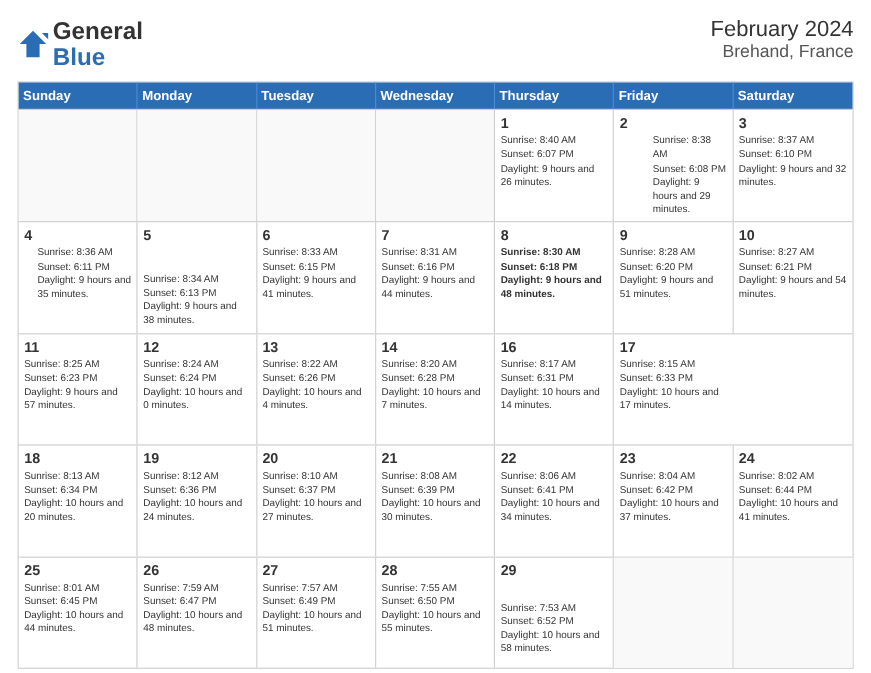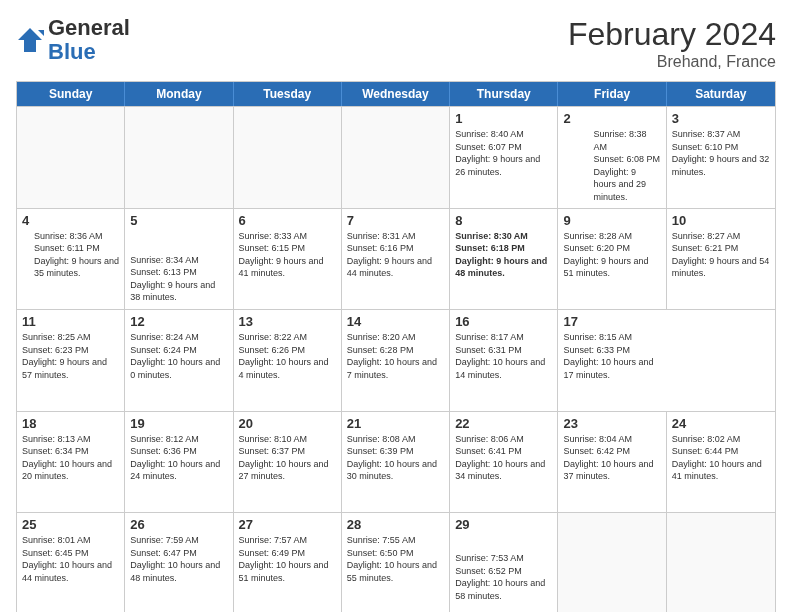--- a/index.html
+++ b/index.html
@@ -36,40 +36,39 @@
     .logo-general { color: #333; }
     .logo-blue { color: #2a6db5; }
     .logo-icon {
       width: 28px;
       height: 28px;
     }
     .title-section {
       text-align: right;
     }
     .main-title {
-      font-size: 32px;
+      font-size: 20px;
       font-weight: normal;
       color: #333;
     }
     .subtitle {
       font-size: 16px;
       color: #555;
     }
     .calendar {
       flex: 1;
       border: 1px solid #ccc;
     }
     .calendar-header {
       display: grid;
       grid-template-columns: repeat(7, 1fr);
       background: #2a6db5;
     }
     .cal-header-cell {
       color: #fff;
-      text-align: center;
       padding: 5px 4px;
       font-size: 12px;
       font-weight: bold;
       border-right: 1px solid #4a8dd5;
     }
     .cal-header-cell:last-child { border-right: none; }
     .calendar-body {
       display: grid;
       grid-template-rows: repeat(5, 1fr);
     }

